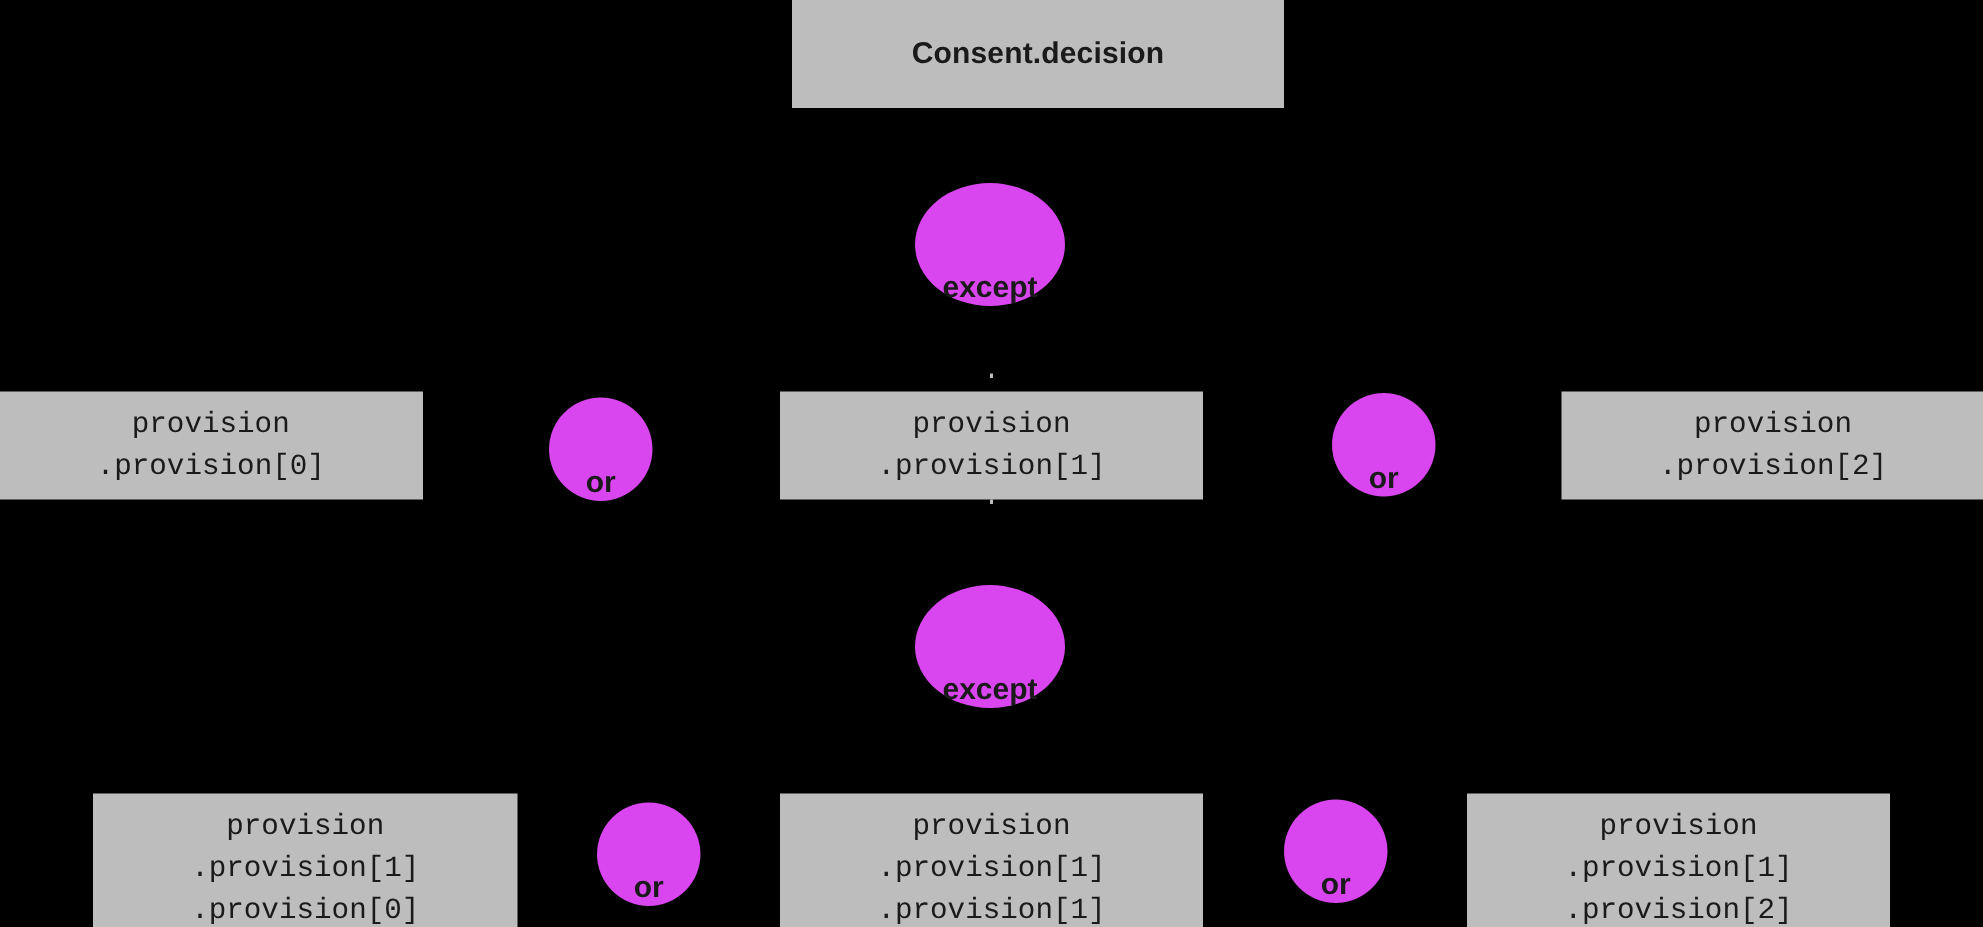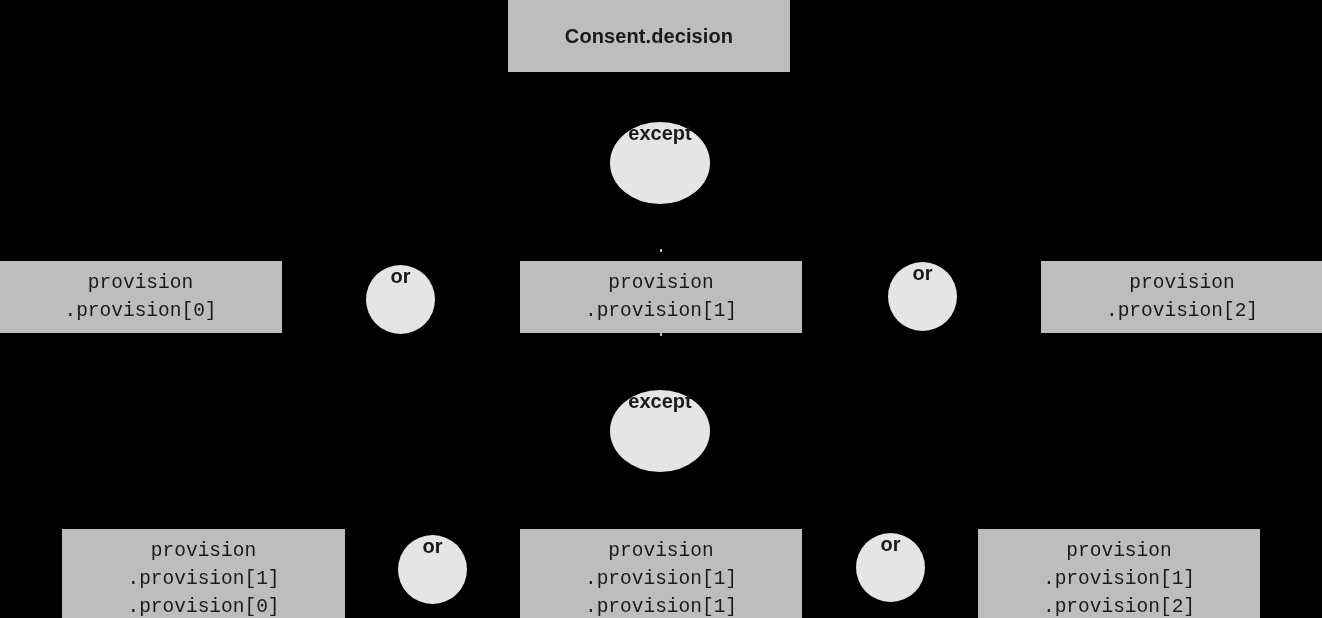--- a/index.html
+++ b/index.html
@@ -44,25 +44,25 @@
     line-height: 28px;
     white-space: pre;
   }
   .node-box .line {
     display: block;
   }
 
   
   .node-ellipse {
     position: absolute;
-    background: #e5e5e5;
+    background: #d946ef;
     color: #1a1a1a;
     border-radius: 50%;
     display: flex;
-    align-items: flex-start;
+    align-items: flex-end;
     justify-content: center;
     box-sizing: border-box;
     text-align: center;
   }
   .node-ellipse.op-except {
     font-family: "Liberation Sans", sans-serif;
     font-weight: bold;
     font-size: 20px;
   }
   .node-ellipse.op-or {
@@ -77,21 +77,21 @@
     background: #bdbdbd;
     width: 2px;
     height: 3px;
   }
 </style>
 </head>
 <body>
 
 <div id="canvas">
 
-  <div class="node-box root" style="left:508px; top:0px; width:282px; height:72px;">
+  <div class="node-box root" style="left:528px; top:0px; width:328px; height:72px;">
     <span class="line">Consent.decision</span>
   </div>
 
   <div class="node-ellipse op-except" style="left:610px; top:122px; width:100px; height:82px;">
     <span>except</span>
   </div>
 
   <div class="node-box mono" style="left:-1px; top:261px; width:283px; height:72px;">
     <span class="line">provision</span>
     <span class="line">.provision[0]</span>

